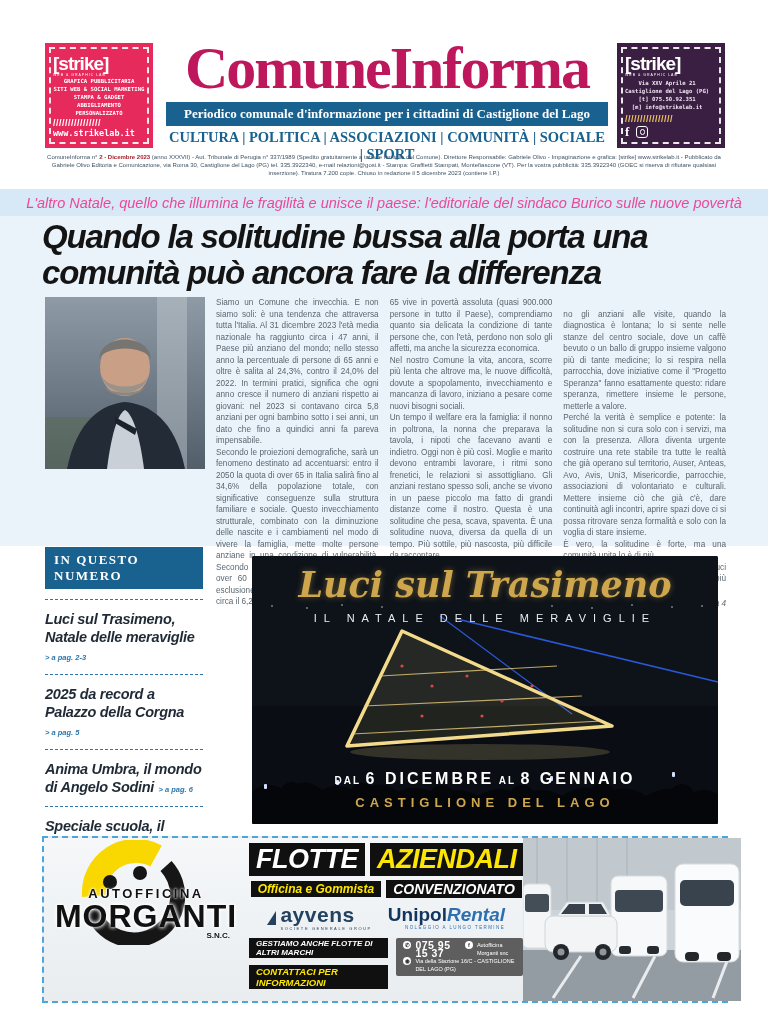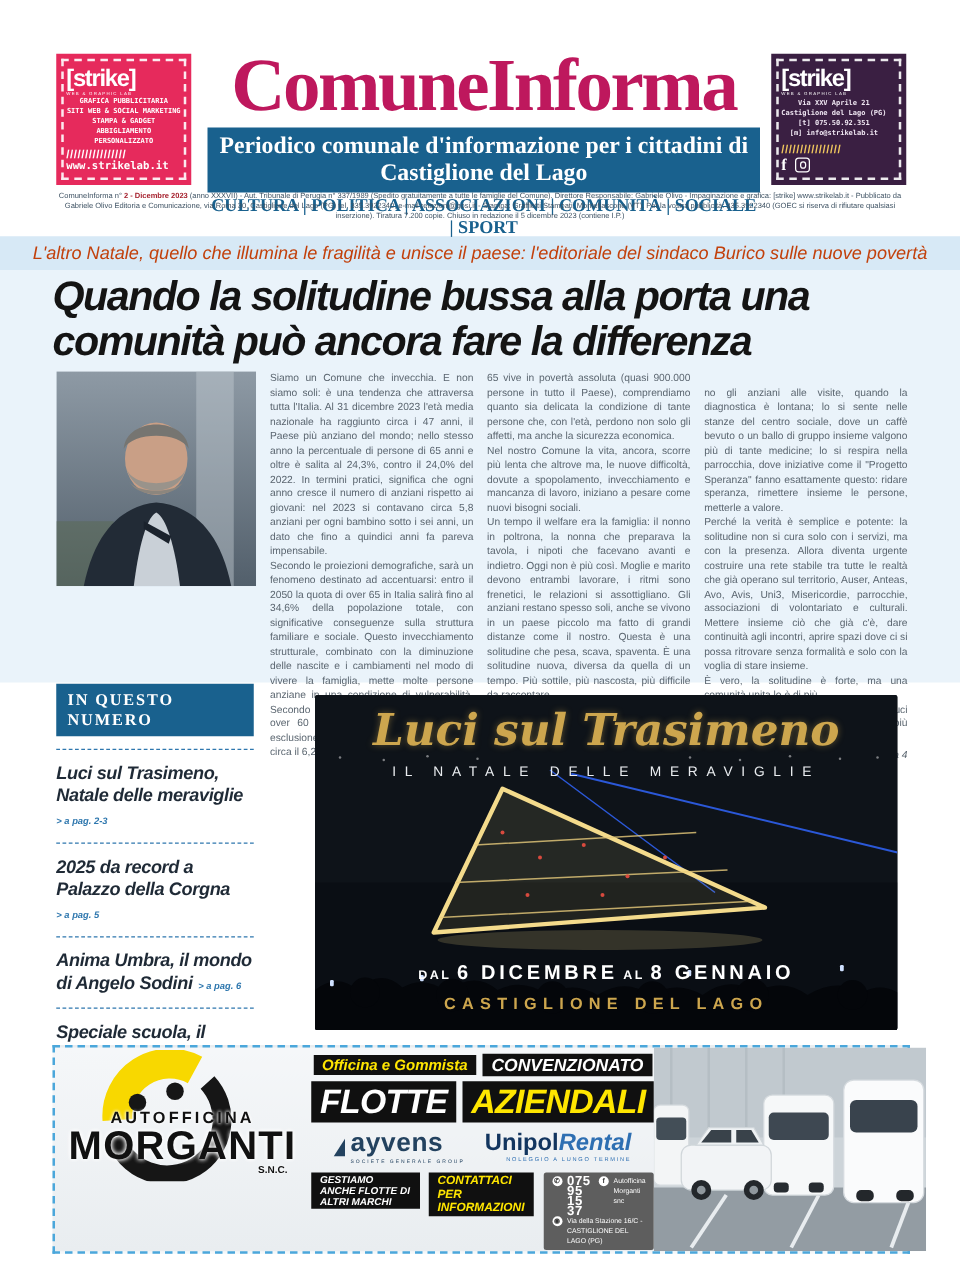--- a/index.html
+++ b/index.html
@@ -27,31 +27,31 @@
   .social-row{display:flex;gap:7px;align-items:center;}
   .fb-glyph{color:#fff;font-family:"Liberation Serif",serif;font-weight:bold;font-size:13px;line-height:12px;}
   .ig-glyph{width:10px;height:10px;border:1.5px solid #fff;border-radius:3px;position:relative;display:inline-block;}
   .ig-glyph::after{content:"";position:absolute;left:2.2px;top:2.2px;width:3.6px;height:3.6px;border:1.2px solid #fff;border-radius:50%;}
 
   
   .masthead{position:absolute;left:166px;top:40px;width:442px;text-align:center;}
   .mast-title{font-family:Liberation Serif, serif;font-weight:bold;font-size:60px;line-height:.95;
     color:#be185d;letter-spacing:-2px;margin:0;}
   .mast-sub{margin-top:5px;background:#19618E;color:#fff;font-family:"Liberation Serif",serif;
-    font-weight:bold;font-size:19px;padding:4px 0;}
+    font-weight:bold;font-size:13px;padding:4px 0;}
   .mast-cats{margin-top:3px;color:#19618E;font-family:"Liberation Serif",serif;font-weight:bold;font-size:14.5px;}
 
   
   .imprint{position:absolute;left:40px;top:153px;width:688px;text-align:center;
     font-size:6px;line-height:8px;color:#3E5263;margin:0;}
   .imprint .red{color:#A51F2C;font-weight:bold;}
 
   
   .kicker{position:absolute;left:0;top:189px;width:768px;height:27px;display:flex;align-items:center;
-    justify-content:center;font-style:italic;font-size:14.5px;color:#c2410c;}
+    justify-content:center;font-style:italic;font-size:14.5px;color:#ec4899;}
   .headline{position:absolute;left:42px;top:219px;width:706px;margin:0;font-weight:bold;font-style:italic;
     font-size:33px;line-height:36px;letter-spacing:-1.2px;color:#141414;white-space:pre-line;}
 
   
   .article{position:absolute;left:45px;top:297px;width:681px;display:flex;gap:11px;}
   .photo{width:160px;height:172px;flex:none;overflow:hidden;}
   .col{flex:1;font-size:8.2px;line-height:11.5px;color:#5B6670;text-align:justify;white-space:pre-line;}
   .continua{text-align:right;font-style:italic;margin-top:2px;color:#5B6670;font-size:8.2px;}
 
   
@@ -96,21 +96,21 @@
   .logorow{display:flex;gap:16px;align-items:center;margin-top:2px;}
   .ayvens{display:flex;align-items:center;gap:4px;}
   .ay-tri{width:0;height:0;border-left:9px solid transparent;border-bottom:14px solid #23425F;}
   .ay-word{color:#23425F;font-size:21px;font-weight:bold;letter-spacing:.5px;line-height:1;}
   .ay-sub{font-size:4px;letter-spacing:1.6px;color:#23425F;text-align:center;}
   .uni-word{font-size:19px;line-height:1;}
   .uni-a{color:#12355F;font-weight:bold;}
   .uni-b{color:#2E6FB2;font-style:italic;font-weight:bold;}
   .uni-sub{font-size:4.5px;letter-spacing:1.4px;color:#2E6FB2;text-align:right;}
   .noterow{display:flex;gap:8px;align-items:flex-start;margin-top:3px;}
-  .notes{display:flex;flex-direction:row;gap:7px;align-items:flex-start;}
+  .notes{display:flex;flex-direction:column;gap:7px;align-items:flex-start;}
   .note1{color:#fff;font-size:8px;}
   .note2{color:#FFE600;font-size:9.5px;}
   .contactbox{background:#5E5E5E;color:#fff;padding:3px 7px;border-radius:2px;font-size:5.5px;line-height:8px;}
   .contact-line{display:flex;gap:4px;}
   .phone-num{font-weight:bold;font-size:10.5px;letter-spacing:.5px;}
   .cicon{width:8px;height:8px;border-radius:50%;background:#fff;color:#333;display:inline-flex;
     align-items:center;justify-content:center;font-size:5.5px;font-weight:bold;flex:none;}
   .ad-right{width:218px;position:relative;flex:none;overflow:hidden;}
 </style>
 </head>
@@ -305,26 +305,26 @@
         <circle cx="68" cy="33" r="7" fill="#161616"></circle>
       </svg>
       <div class="morganti-text">
         <div class="mg-1">AUTOFFICINA</div>
         <div class="mg-2">MORGANTI</div>
         <div class="mg-3">S.N.C.</div>
       </div>
     </div>
     <div class="ad-center">
       <div class="row">
+        <span class="blkbox flotte">FLOTTE</span>
+        <span class="blkbox aziendali">AZIENDALI</span>
+      </div>
+      <div class="row">
         <span class="blkbox officina">Officina e Gommista</span>
         <span class="blkbox convenzionato">CONVENZIONATO</span>
-      </div>
-      <div class="row">
-        <span class="blkbox flotte">FLOTTE</span>
-        <span class="blkbox aziendali">AZIENDALI</span>
       </div>
       <div class="logorow">
         <div class="ayvens">
           <span class="ay-tri"></span>
           <span>
             <span class="ay-word">ayvens</span>
             <div class="ay-sub">SOCIETE GENERALE GROUP</div>
           </span>
         </div>
         <div>

